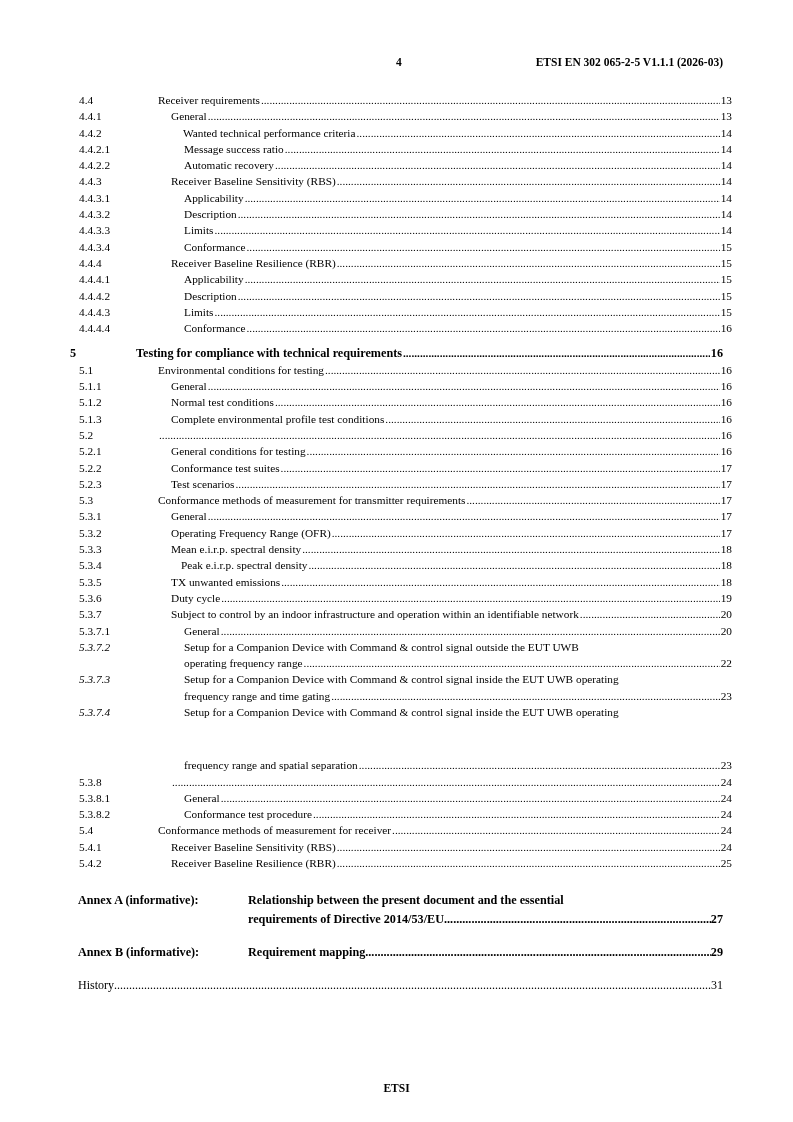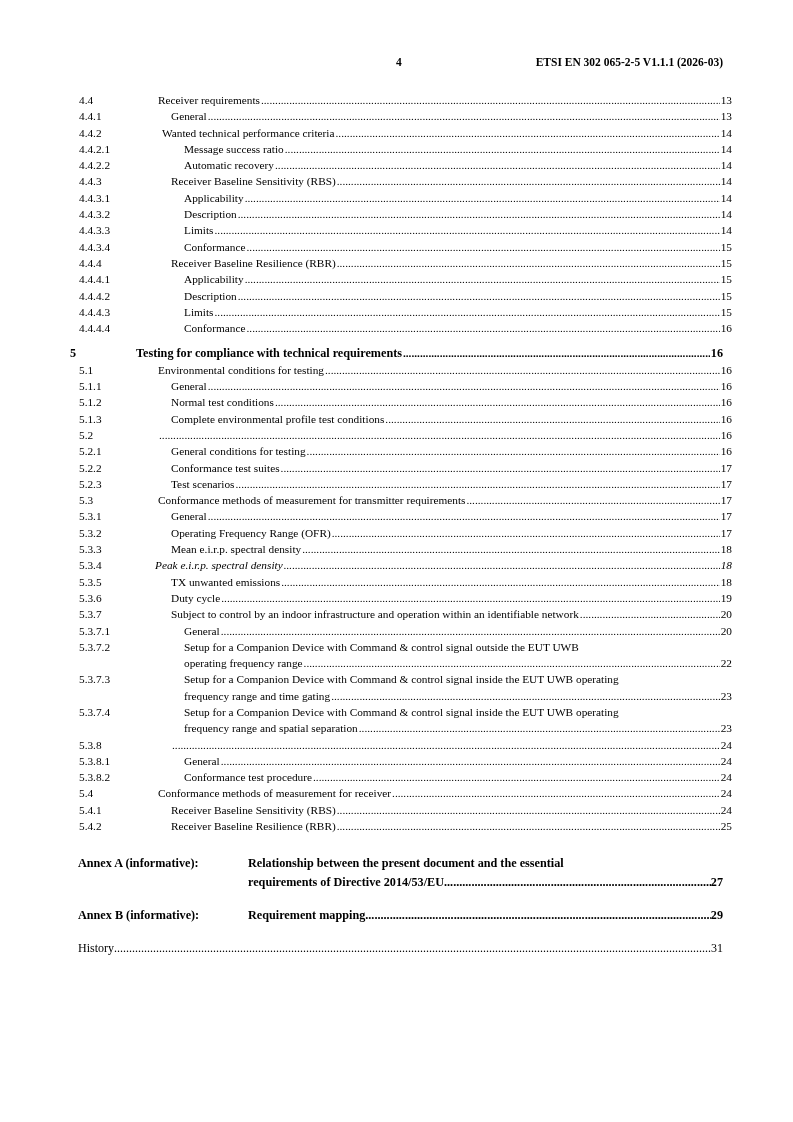--- a/index.html
+++ b/index.html
@@ -102,20 +102,21 @@
     display: block;
   }
   .toc-row.two-line .linewrap {
     display: flex;
     align-items: flex-end;
     width: 100%;
   }
   .toc-row.two-line .num {
     width: 66px;
     display: inline-block;
+    font-style: italic;
   }
   .toc-row.two-line .l1 {
     display: flex;
   }
   .toc-row.two-line .l1 .t {
     white-space: nowrap;
   }
   .toc-row.two-line .l2 {
     display: flex;
     align-items: flex-end;
@@ -204,21 +205,21 @@
       <div class="toc-row lvl-2 ind-2">
         <span class="num">4.4.1</span>
         <span class="title-wrap" style="margin-left: 26px;">
           <span class="title">General</span>
           <span class="dots">....................................................................................................................................................................................................................................................................</span>
           <span class="pg">13</span>
         </span>
       </div>
       <div class="toc-row lvl-2 ind-2">
         <span class="num">4.4.2</span>
-        <span class="title-wrap" style="margin-left: 17px;">
+        <span class="title-wrap" style="margin-left: 38px;">
           <span class="title">Wanted technical performance criteria</span>
           <span class="dots">....................................................................................................................................................................................................................................................................</span>
           <span class="pg">14</span>
         </span>
       </div>
       <div class="toc-row lvl-3 ind-3">
         <span class="num">4.4.2.1</span>
         <span class="title-wrap" style="margin-left: 39px;">
           <span class="title">Message success ratio</span>
           <span class="dots">....................................................................................................................................................................................................................................................................</span>
@@ -412,21 +413,21 @@
       <div class="toc-row lvl-2 ind-2">
         <span class="num">5.3.3</span>
         <span class="title-wrap" style="margin-left: 26px;">
           <span class="title">Mean e.i.r.p. spectral density</span>
           <span class="dots">....................................................................................................................................................................................................................................................................</span>
           <span class="pg">18</span>
         </span>
       </div>
       <div class="toc-row lvl-2 ind-2">
         <span class="num">5.3.4</span>
-        <span class="title-wrap" style="margin-left: 10px; font-style: italic;">
+        <span class="title-wrap" style="margin-left: 36px;">
           <span class="title">Peak e.i.r.p. spectral density</span>
           <span class="dots">....................................................................................................................................................................................................................................................................</span>
           <span class="pg">18</span>
         </span>
       </div>
       <div class="toc-row lvl-2 ind-2">
         <span class="num">5.3.5</span>
         <span class="title-wrap" style="margin-left: 26px;">
           <span class="title">TX unwanted emissions</span>
           <span class="dots">....................................................................................................................................................................................................................................................................</span>
@@ -485,21 +486,21 @@
           </span>
         </div>
       </div>
       <div class="toc-row lvl-3 ind-3 two-line">
         <div class="linewrap l1">
           <span class="num">5.3.7.4</span>
           <span class="t" style="margin-left: 39px;">Setup for a Companion Device with Command &amp; control signal inside the EUT UWB operating</span>
         </div>
         <div class="linewrap l2">
           <span class="spacer" style="width: 105px;"></span>
-          <span class="title-wrap" style="display: flex; flex: 1 1 auto; min-width: 0px; overflow: hidden; align-items: flex-end;">
+          <span class="title-wrap" style="display: flex; flex: 1 1 auto; min-width: 0px; overflow: hidden; align-items: flex-end; margin-top: 37px;">
             <span class="title">frequency range and spatial separation</span>
             <span class="dots">........................................................................................................................................................................................................</span>
             <span class="pg">23</span>
           </span>
         </div>
       </div>
       <div class="toc-row lvl-2 ind-2">
         <span class="num">5.3.8</span>
         <span class="title-wrap" style="margin-left: 26px;">
           <span class="dots">....................................................................................................................................................................................................................................................................</span>
@@ -571,14 +572,15 @@
           </div>
         </div>
         <div class="history-row" style="font-weight: normal; margin-top: 6px;">
           <span class="history-label">History</span>
           <span class="history-dots">....................................................................................................................................................................................................................................................................</span>
           <span class="history-pg">31</span>
         </div>
       </div>
     </div>
 
+  <div class="footer">ETSI</div>
 
 </div>
 
 </body></html>

